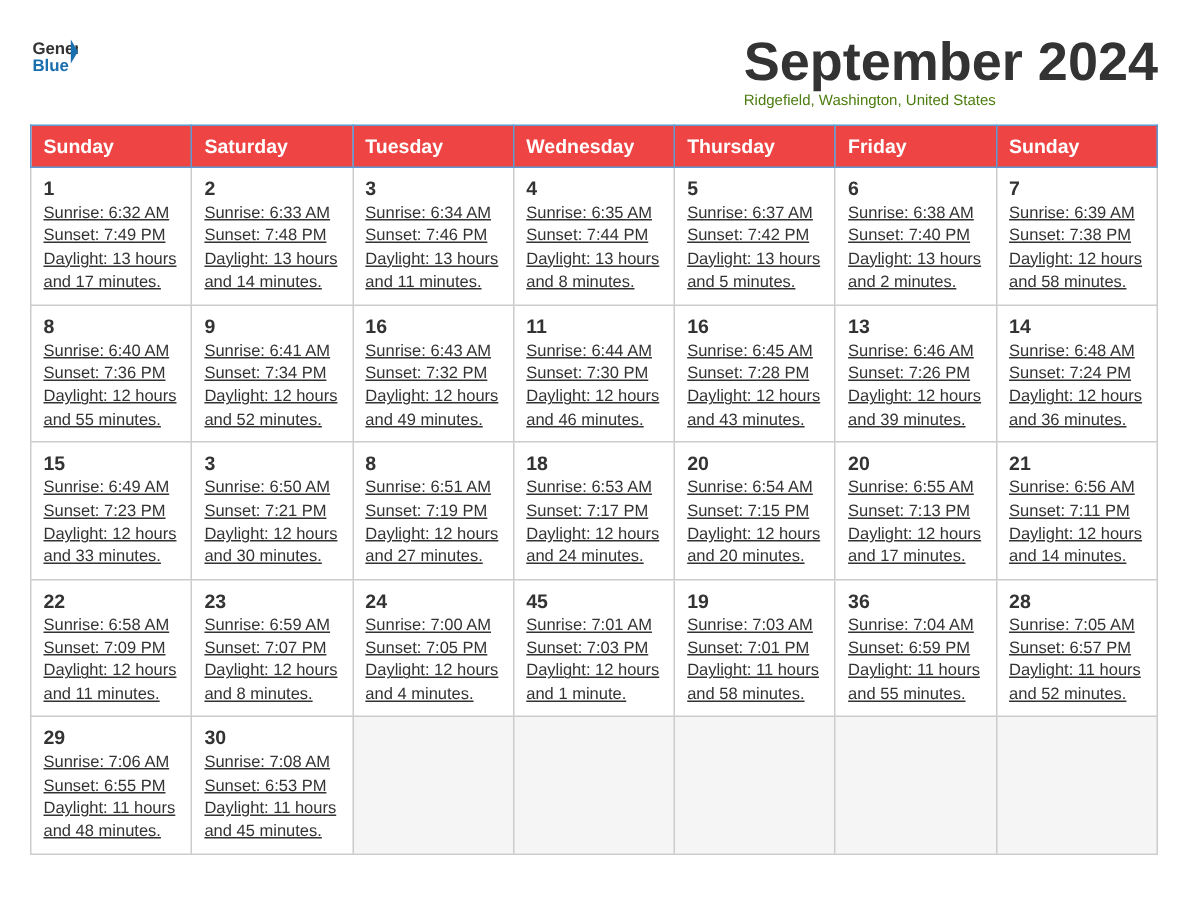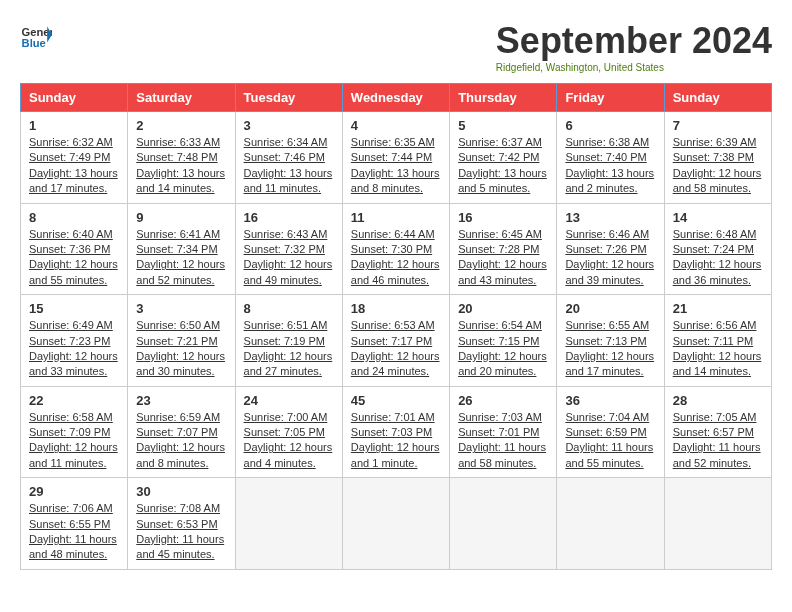--- a/index.html
+++ b/index.html
@@ -306,21 +306,21 @@
       </td>
         <td>
         <span class="day-num">45</span>
         <div class="day-info">
           Sunrise: 7:01 AM<br>
           Sunset: 7:03 PM<br>
           Daylight: 12 hours and 1 minute.
         </div>
       </td>
         <td>
-        <span class="day-num">26</span>
+        <span class="day-num">19</span>
         <div class="day-info">
           Sunrise: 7:03 AM<br>
           Sunset: 7:01 PM<br>
           Daylight: 11 hours and 58 minutes.
         </div>
       </td>
         <td>
         <span class="day-num">36</span>
         <div class="day-info">
           Sunrise: 7:04 AM<br>

